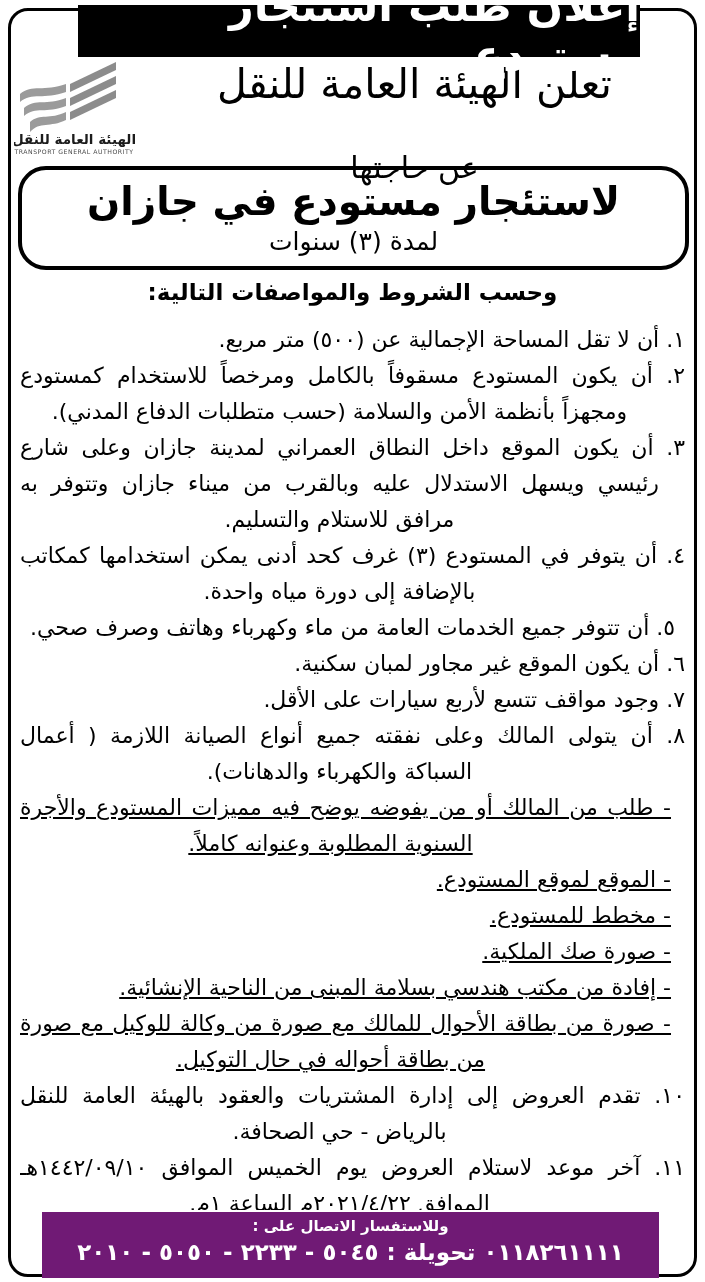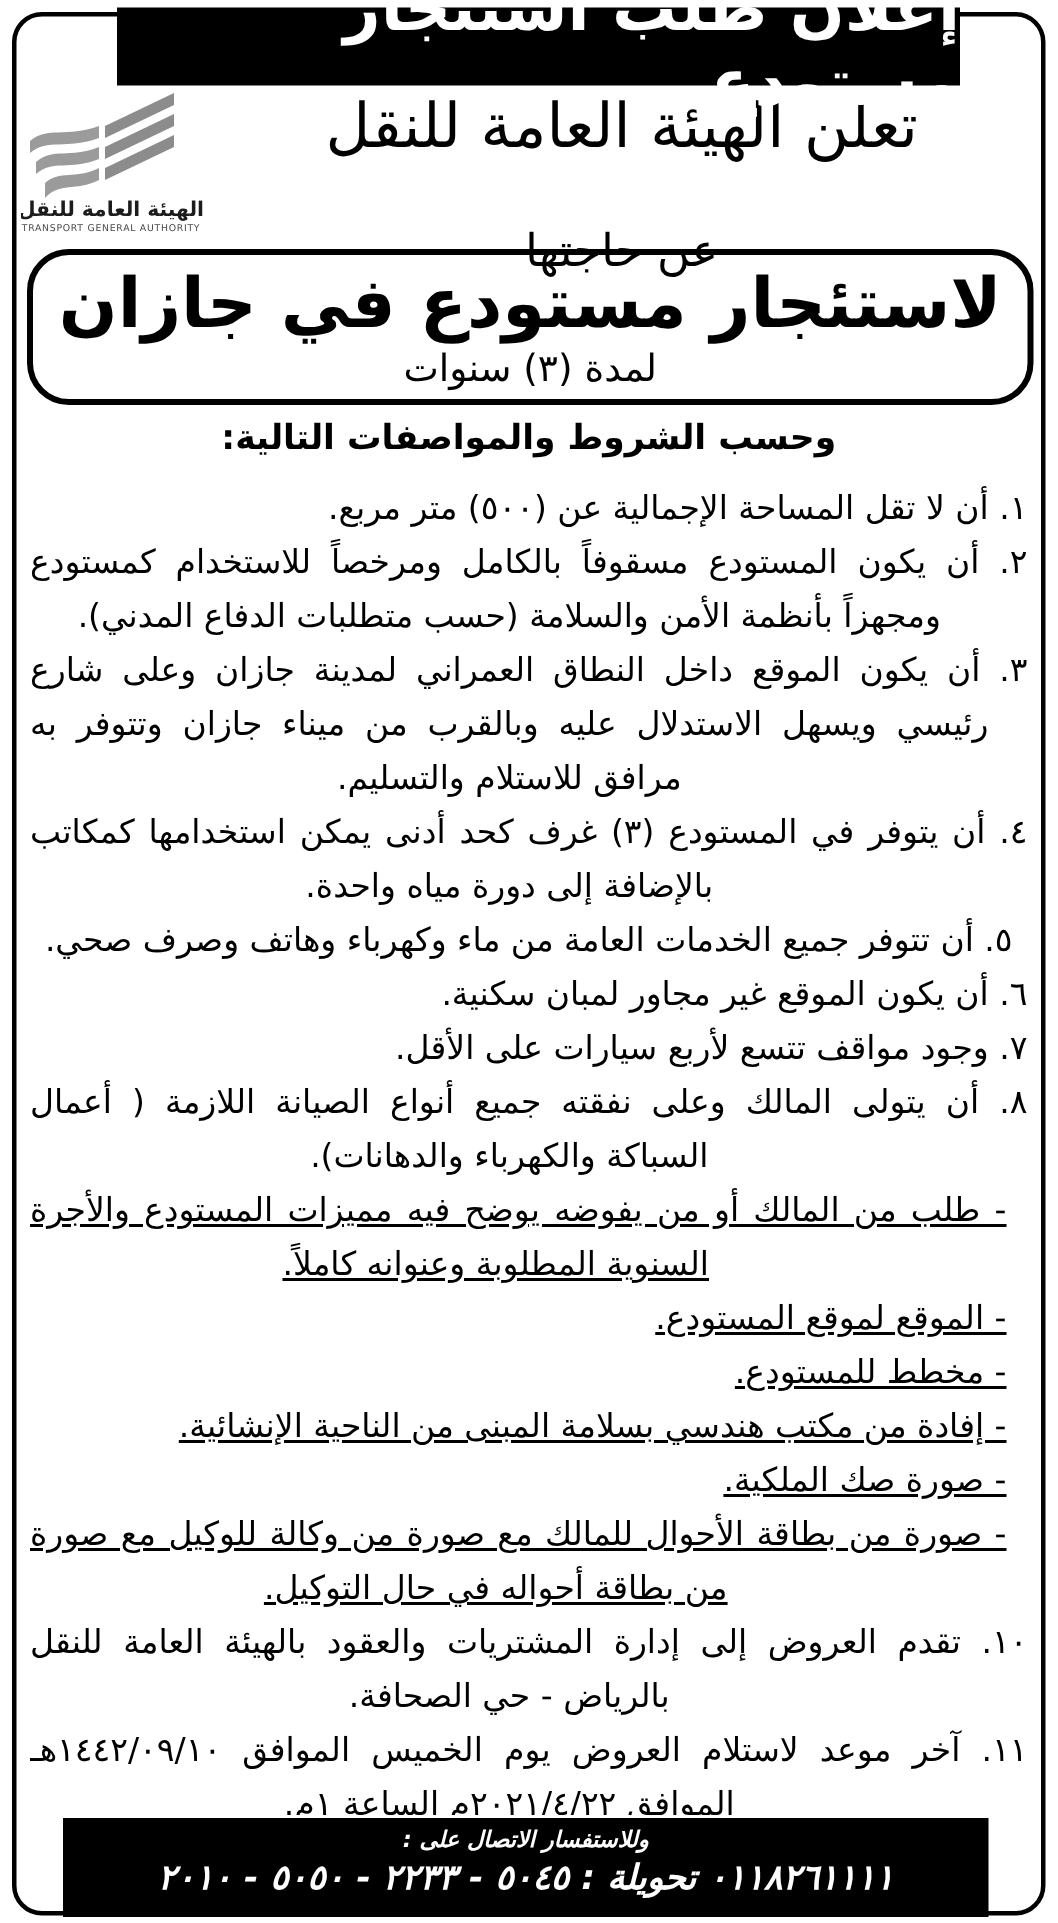--- a/index.html
+++ b/index.html
@@ -27,40 +27,39 @@
   .subtitle {
     position:absolute; left:140px; right:16px; top:122px; text-align:center;
     font-size:30px;
     margin-top:28px;
   }
   .subject-box {
     position:absolute; left:18px; right:16px; top:166px; height:104px;
     border:4px solid #000; border-radius:28px;
     display:flex; flex-direction:column; align-items:center; justify-content:center;
   }
-  .subject-main { font-size:46px; font-weight:bold; line-height:1.15; }
+  .subject-main { font-size:39px; font-weight:bold; line-height:1.15; }
   .subject-duration { font-size:25px; font-weight:normal; margin-top:3px; }
   .conditions {
     position:absolute; left:20px; right:20px; top:279px; bottom:72px; overflow:hidden;
   }
   .cond-heading {
     text-align:center; font-size:23px; font-weight:bold; margin-bottom:17px;
   }
   .item {
     font-size:22px; line-height:36px;
     padding-right:26px; text-indent:-26px;
   }
   .item.sl { text-align:right; }
   .item.ml { text-align:justify; text-align-last:center; }
   .item.sub { padding-right:44px; text-indent:-30px;text-decoration:underline; }
   .footer-banner {
     position:absolute; left:42px; right:46px; top:1212px; height:66px;
-    background:#000000; color:#fff; text-align:center; z-index:3;
+    background:#701a75; color:#fff; text-align:center; z-index:3;
     padding-top:5px;
-    font-style:italic;
   }
   .footer-line1 { font-size:15px; font-weight:bold; }
   .footer-line2 { font-size:23px; font-weight:bold; margin-top:4px; letter-spacing:1px; }
   svg text { font-family:"DejaVu Sans", sans-serif; }
 </style>
 </head>
 <body>
 
 <div class="page">
 
@@ -101,22 +100,22 @@
     <p class="item ml">٢. أن يكون المستودع مسقوفاً بالكامل ومرخصاً للاستخدام كمستودع ومجهزاً بأنظمة الأمن والسلامة (حسب متطلبات الدفاع المدني).</p>
     <p class="item ml">٣. أن يكون الموقع داخل النطاق العمراني لمدينة جازان وعلى شارع رئيسي ويسهل الاستدلال عليه وبالقرب من ميناء جازان وتتوفر به مرافق للاستلام والتسليم.</p>
     <p class="item ml">٤. أن يتوفر في المستودع (٣) غرف كحد أدنى يمكن استخدامها كمكاتب بالإضافة إلى دورة مياه واحدة.</p>
     <p class="item ml">٥. أن تتوفر جميع الخدمات العامة من ماء وكهرباء وهاتف وصرف صحي.</p>
     <p class="item sl">٦. أن يكون الموقع غير مجاور لمبان سكنية.</p>
     <p class="item sl">٧. وجود مواقف تتسع لأربع سيارات على الأقل.</p>
     <p class="item ml">٨. أن يتولى المالك وعلى نفقته جميع أنواع الصيانة اللازمة ( أعمال السباكة والكهرباء والدهانات).</p>
     <p class="item ml sub">- طلب من المالك أو من يفوضه يوضح فيه مميزات المستودع والأجرة السنوية المطلوبة وعنوانه كاملاً.</p>
     <p class="item sl sub">- الموقع لموقع المستودع.</p>
     <p class="item sl sub">- مخطط للمستودع.</p>
+    <p class="item sl sub">- صورة صك الملكية.</p>
     <p class="item sl sub">- إفادة من مكتب هندسي بسلامة المبنى من الناحية الإنشائية.</p>
-    <p class="item sl sub">- صورة صك الملكية.</p>
     <p class="item ml sub">- صورة من بطاقة الأحوال للمالك مع صورة من وكالة للوكيل مع صورة من بطاقة أحواله في حال التوكيل.</p>
     <p class="item ml">١٠. تقدم العروض إلى إدارة المشتريات والعقود بالهيئة العامة للنقل بالرياض - حي الصحافة.</p>
     <p class="item ml">١١. آخر موعد لاستلام العروض يوم الخميس الموافق ١٤٤٢/٠٩/١٠هـ الموافق ٢٠٢١/٤/٢٢م الساعة ١م.</p>
   </div>
 
   <div class="footer-banner">
     <div class="footer-line1">وللاستفسار الاتصال على :</div>
     <div class="footer-line2">٠١١٨٢٦١١١١ تحويلة : ٥٠٤٥ - ٢٢٣٣ - ٥٠٥٠ - ٢٠١٠</div>
   </div>
 

